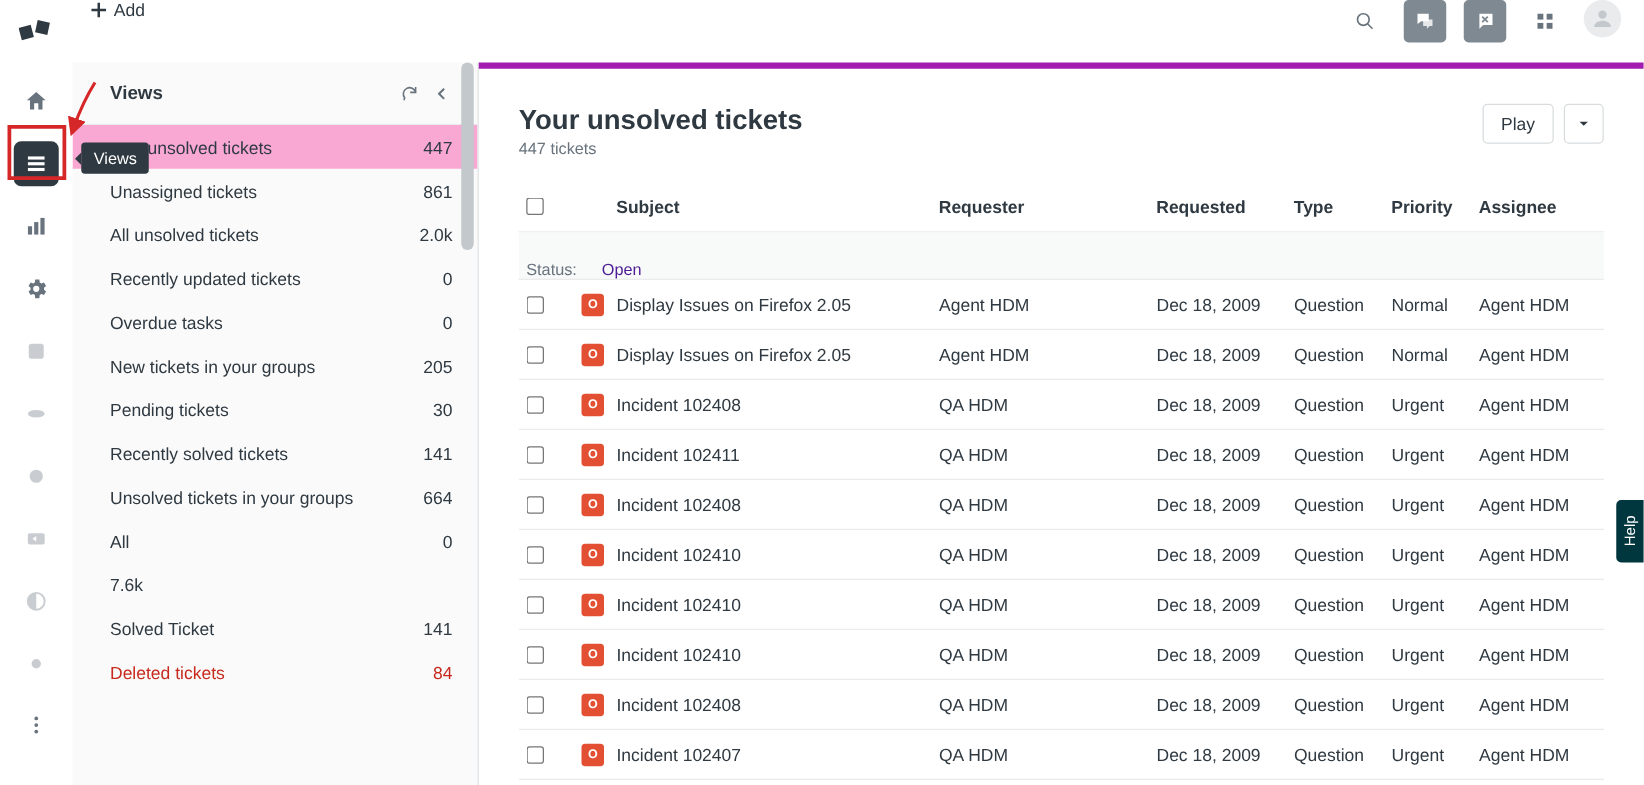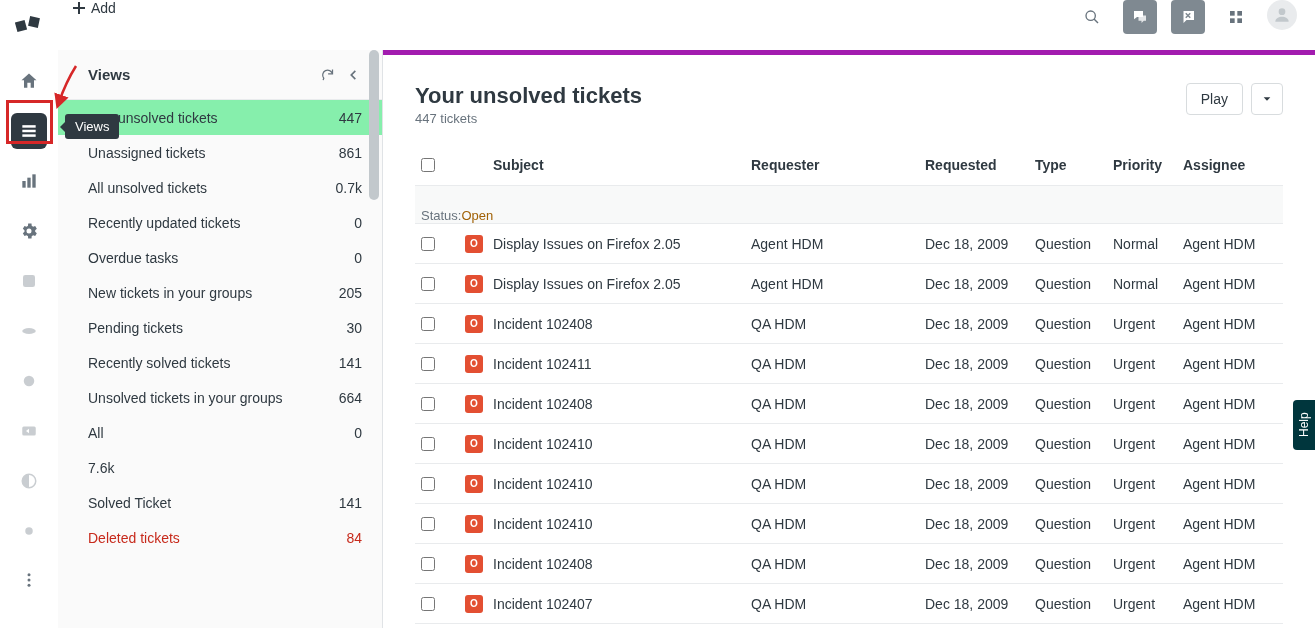--- a/index.html
+++ b/index.html
@@ -162,21 +162,21 @@
   overflow-y: auto;
 }
 .view-row {
   display: flex;
   align-items: center;
   height: 35px;
   padding: 0 20px 0 30px;
   cursor: pointer;
   color: #2f3941;
 }
-.view-row.active { background: #86efac; }
+.view-row.active { background: #f9a8d4; }
 .view-row .vr-label { flex: 1; }
 .view-row .vr-count { color: #2f3941; }
 .view-row.red { color: #c72a1c; }
 .view-row.red .vr-count { color: #c72a1c; }
 .content {
   position: absolute;
   top: 50px;
   left: 383px;
   right: 0;
   bottom: 0;
@@ -237,21 +237,21 @@
 .status-row {
   height: 38px;
   display: flex;
   align-items: flex-end;
   padding-left: 6px;
   background: #f8f9f9;
   border-bottom: 1px solid #e9ebed;
   font-size: 13px;
 }
 .status-row .slabel { color: #68737d; }
-.status-row .sval { color: #a16207; margin-left:0; }
+.status-row .sval { color: #4c1d95; margin-left:20px; }
 .tbody { flex:1; overflow-y:auto; }
 .row {
   display: flex;
   align-items: center;
   height: 40px;
   border-bottom: 1px solid #e9ebed;
   position: relative;
 }
 .row.sel-edge::before{
   content:"";
@@ -452,21 +452,21 @@
       <div class="view-row active">
         <span class="vr-label" style="padding-left: 30px;">unsolved tickets</span>
         <span class="vr-count">447</span>
       </div>
       <div class="view-row">
         <span class="vr-label">Unassigned tickets</span>
         <span class="vr-count">861</span>
       </div>
       <div class="view-row">
         <span class="vr-label">All unsolved tickets</span>
-        <span class="vr-count">0.7k</span>
+        <span class="vr-count">2.0k</span>
       </div>
       <div class="view-row">
         <span class="vr-label">Recently updated tickets</span>
         <span class="vr-count">0</span>
       </div>
       <div class="view-row">
         <span class="vr-label">Overdue tasks</span>
         <span class="vr-count">0</span>
       </div>
       <div class="view-row">

